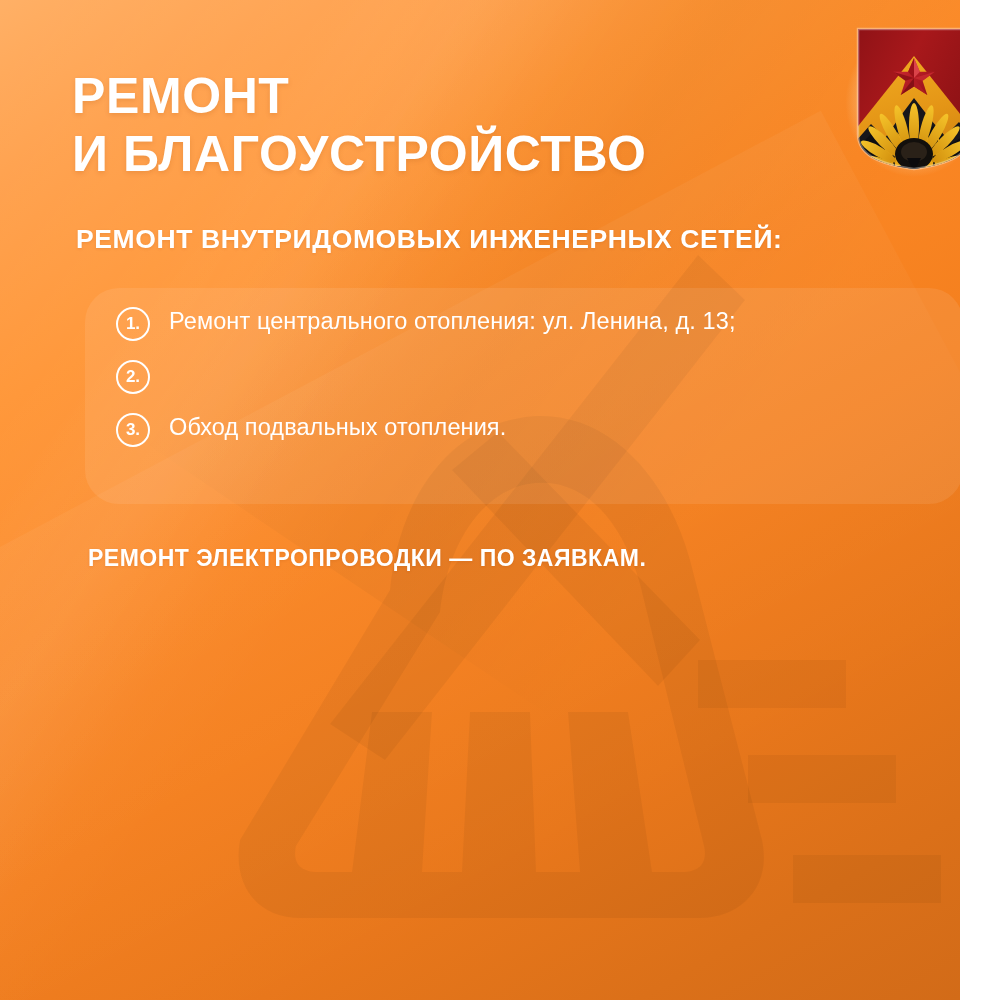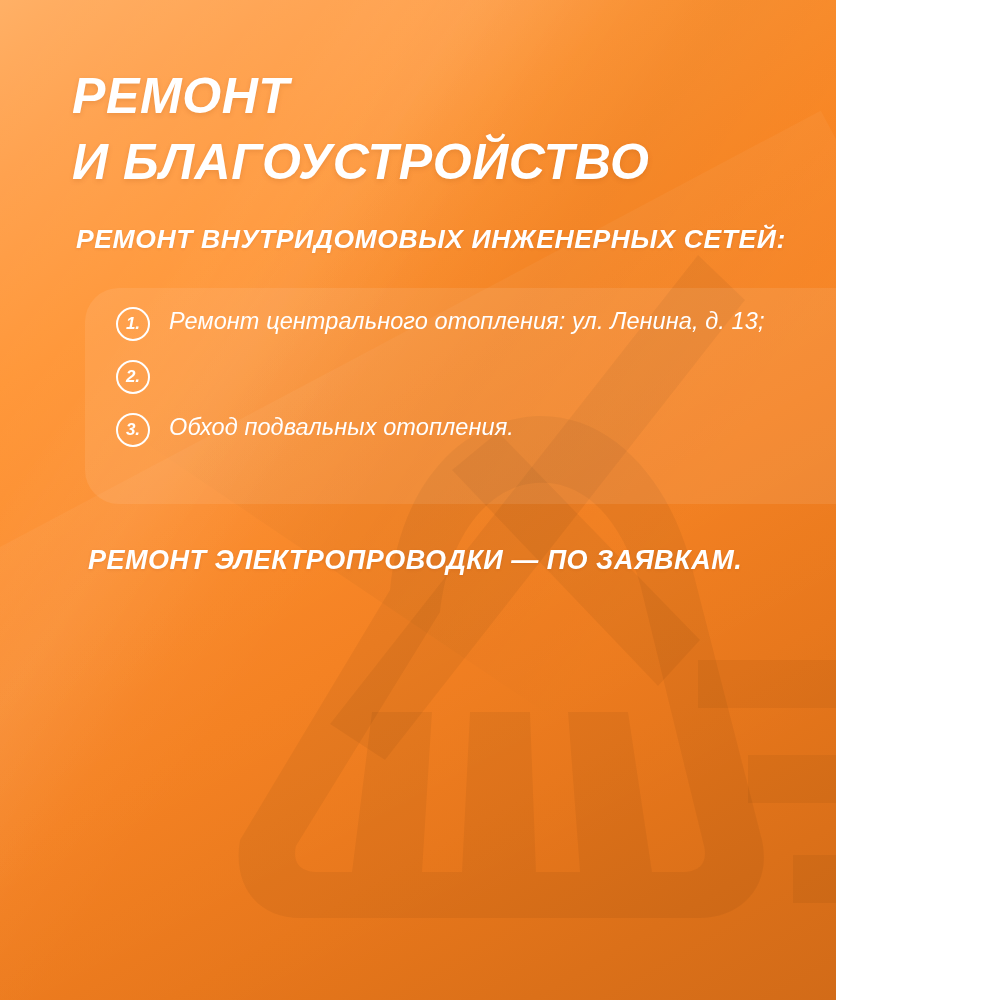--- a/index.html
+++ b/index.html
@@ -3,33 +3,32 @@
 <meta charset="utf-8">
 <style>
   * { margin:0; padding:0; box-sizing:border-box; }
   html, body {
     width:1000px; height:1000px;
     overflow:hidden;
     font-family:"Liberation Sans", sans-serif;
   }
   #poster {
     position:relative;
-    width:836px; height:1000px;
+    width:960px; height:1000px;
     background:
       linear-gradient(150deg,
         #FFB066 0%,
         #FFA14D 12%,
         #FF9433 26%,
         #FB8724 42%,
         #F47F1E 58%,
         #E8771B 74%,
         #DB7019 88%,
         #D26B18 100%);
     overflow:hidden;
-    font-style:italic;
   }
 
   
   .sheen {
     position:absolute;
     pointer-events:none;
   }
   .sheen-a {
     left:-260px; top:-320px;
     width:560px; height:1700px;
@@ -94,21 +93,21 @@
   }
   .title-line {
     color:#FFFFFF;
     font-weight:bold;
     font-size:50px;
     line-height:0.99;
     letter-spacing:0.6px;
     text-shadow:0 2px 5px rgba(140,60,0,0.16);
     white-space:nowrap;
   }
-  .title-line.l2 { margin-top:16px; }
+  .title-line.l2 { margin-top:8px; }
 
   
   .section-heading {
     position:absolute;
     left:76px; top:224px;
     color:#FFFFFF;
     font-weight:bold;
     font-size:26.5px;
     letter-spacing:0.6px;
     white-space:nowrap;
@@ -155,21 +154,21 @@
     letter-spacing:0.1px;
   }
   .item-text .ln { display:block; white-space:nowrap; }
 
   
   .footer-note {
     position:absolute;
     left:88px; top:545px;
     color:#FFFFFF;
     font-weight:bold;
-    font-size:27px;
+    font-size:23px;
     letter-spacing:0.5px;
     white-space:nowrap;
     text-shadow:0 1px 3px rgba(140,60,0,0.14);
   }
 </style>
 </head>
 <body>
 
 <div id="poster">
 

